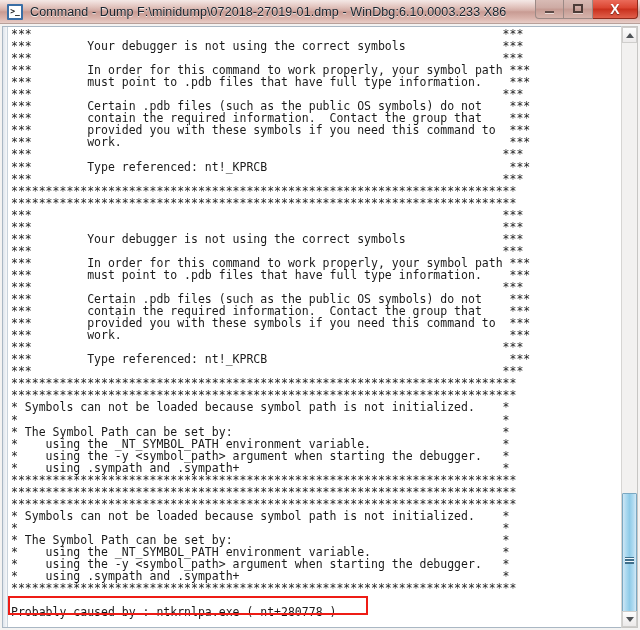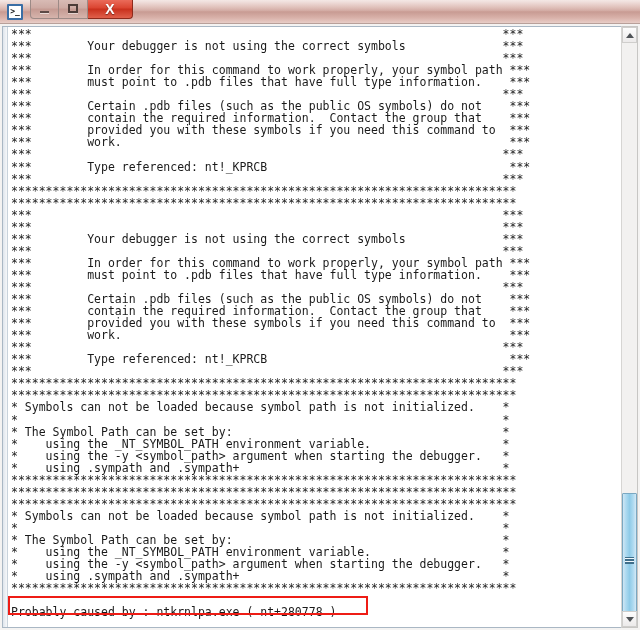--- a/index.html
+++ b/index.html
@@ -270,20 +270,21 @@
        #3e6e8a 2px, #3e6e8a 3px);
   }
 </style>
 </head>
 <body>
 
 <div class="window">
 
   <div class="titlebar">
     <div class="app-icon">&gt;_</div>
+    <div class="title-text">Command - Dump F:\minidump\072018-27019-01.dmp - WinDbg:6.10.0003.233 X86</div>
     <div class="caption-buttons">
       <div class="cap-btn min">
         <span class="glyph-min"></span>
       </div>
       <div class="cap-btn max">
         <span class="glyph-max"></span>
       </div>
       <div class="cap-btn close">
         <span class="glyph-close">X</span>
       </div>

